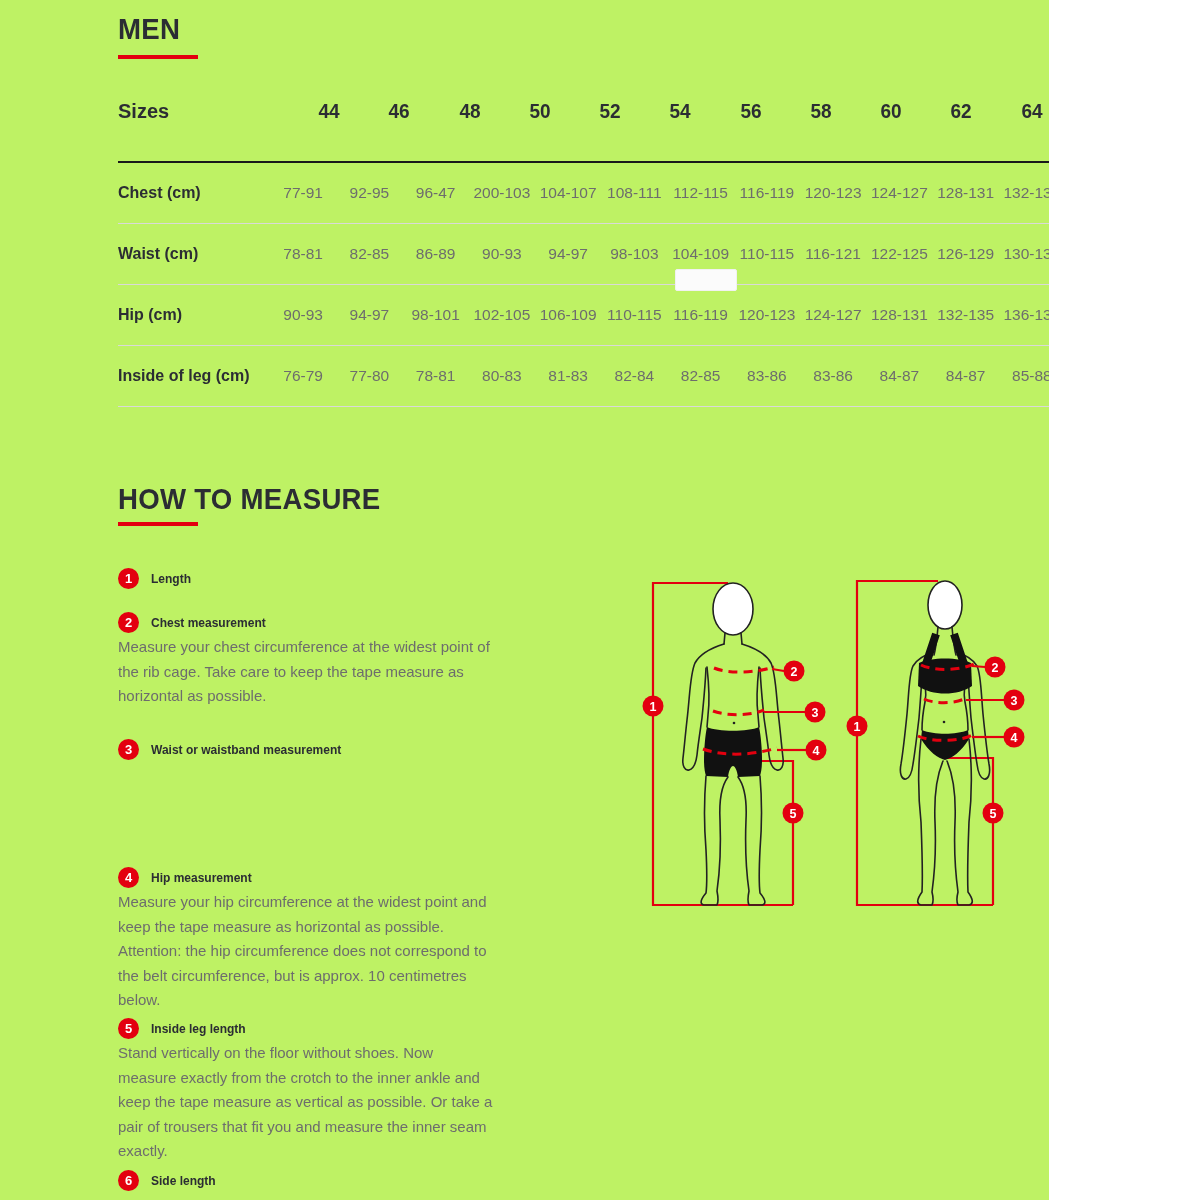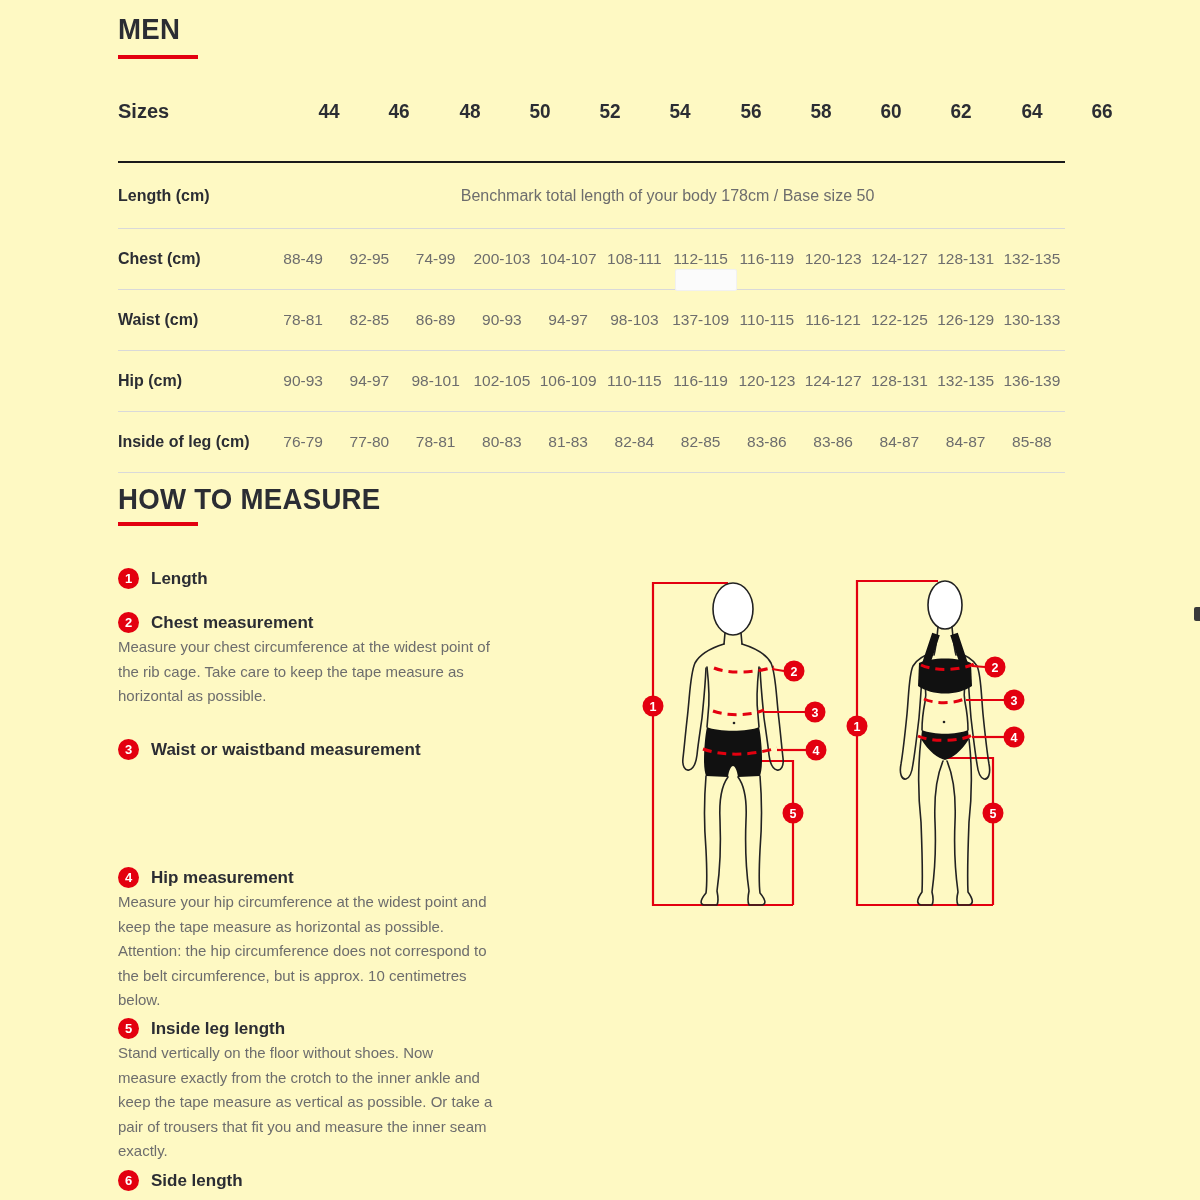--- a/index.html
+++ b/index.html
@@ -2,21 +2,21 @@
 <html style="--accent: #e3000f; --text-dark: #2b2d33; --text-gray: #6d6d6d; --separator: #d9d9d9; --table-top-border: #1a1a1a; --garment: #111111; --outline: #222222;"><head>
 <meta charset="utf-8">
 <style>
   :root{
     --accent:#e3000f; --text-dark:#2b2d33; --text-gray:#6d6d6d;
     --separator:#d9d9d9; --table-top-border:#1a1a1a; --garment:#111111; --outline:#222222;
   }
   *{box-sizing:border-box; margin:0; padding:0;}
   html,body{background:#fff;}
   body{font-family:"Liberation Sans",sans-serif; color:var(--text-dark);}
-  .page{position:relative; width:1200px; height:1200px; background:#fef9c3; overflow:hidden;}
+  .page{position:relative; width:1049px; height:1200px; background:#bef264; overflow:hidden;}
 
   .section-title{position:absolute; left:118px; font-size:30px; font-weight:bold;
     letter-spacing:.3px; color:var(--text-dark); transform:scaleX(.92); transform-origin:left;}
   .red-bar{position:absolute; left:118px; width:80px; height:4px; background:var(--accent);}
 
   
   .size-table{position:absolute; left:118px; top:85px; width:947px;}
   .sizes-row{display:grid; grid-template-columns:152px repeat(12,1fr); align-items:start;
     height:78px; border-bottom:2px solid var(--table-top-border);gap:48px;}
   .sizes-row>div{line-height:52px; font-size:20px; font-weight:bold; color:var(--text-dark);}
@@ -26,21 +26,21 @@
   .trow.first{height:66px;}
   .row-label{font-size:16px; font-weight:bold; color:var(--text-dark); white-space:nowrap;}
   .val{font-size:15.5px; color:var(--text-gray); text-align:center; white-space:nowrap;}
   .merged{grid-column:2 / span 12; font-size:16px; color:var(--text-gray); text-align:center;}
 
   
   .step{position:absolute; left:118px; width:384px;}
   .step-head{display:flex; align-items:center; gap:12px;}
   .badge{flex:0 0 21px; width:21px; height:21px; border-radius:50%; background:var(--accent);
     color:#fff; font-size:13px; font-weight:bold; display:flex; align-items:center; justify-content:center;}
-  .step-title{font-size:17px; font-weight:bold; color:var(--text-dark);text-align:center;}
+  .step-title{font-size:12px; font-weight:bold; color:var(--text-dark);text-align:center;}
   .step-desc{margin-top:2px; width:376px; font-size:15px; line-height:24.5px; color:var(--text-gray);}
 
   
   .diagram{position:absolute; left:630px; top:560px; width:410px; height:370px;}
   .rline{stroke:var(--accent); stroke-width:2.2; fill:none;}
   .rdash{stroke:var(--accent); stroke-width:3; fill:none; stroke-dasharray:9 6;}
   .rbadge{fill:var(--accent);}
   .rnum{fill:#fff; font-family:"Liberation Sans",sans-serif; font-size:12.5px; font-weight:bold; text-anchor:middle;}
   .bodyline{stroke:var(--outline); stroke-width:1.6; fill:none; stroke-linecap:round; stroke-linejoin:round;}
   .bodyfill{stroke:var(--outline); stroke-width:1.6; fill:#fff; stroke-linejoin:round;}
@@ -71,50 +71,46 @@
         <div class="size-col">52</div>
         <div class="size-col">54</div>
         <div class="size-col">56</div>
         <div class="size-col">58</div>
         <div class="size-col">60</div>
         <div class="size-col">62</div>
         <div class="size-col">64</div>
         <div class="size-col">66</div>
       </div>
 
-    <div class="trow first">
-      <div class="row-label">Length (cm)</div>
-      <div class="merged">Benchmark total length of your body 178cm / Base size 50</div>
-    </div>
 
     <div class="trow">
       <div class="row-label">Chest (cm)</div>
-    <div class="val">88-49</div>
+    <div class="val">77-91</div>
         <div class="val">92-95</div>
-        <div class="val">74-99</div>
+        <div class="val">96-47</div>
         <div class="val">200-103</div>
         <div class="val">104-107</div>
         <div class="val">108-111</div>
         <div class="val">112-115</div>
         <div class="val">116-119</div>
         <div class="val">120-123</div>
         <div class="val">124-127</div>
         <div class="val">128-131</div>
         <div class="val">132-135</div>
       </div>
 
     <div class="trow">
       <div class="row-label">Waist (cm)</div>
     <div class="val">78-81</div>
         <div class="val">82-85</div>
         <div class="val">86-89</div>
         <div class="val">90-93</div>
         <div class="val">94-97</div>
         <div class="val">98-103</div>
-        <div class="val">137-109</div>
+        <div class="val">104-109</div>
         <div class="val">110-115</div>
         <div class="val">116-121</div>
         <div class="val">122-125</div>
         <div class="val">126-129</div>
         <div class="val">130-133</div>
       </div>
 
     <div class="trow">
       <div class="row-label">Hip (cm)</div>
     <div class="val">90-93</div>

